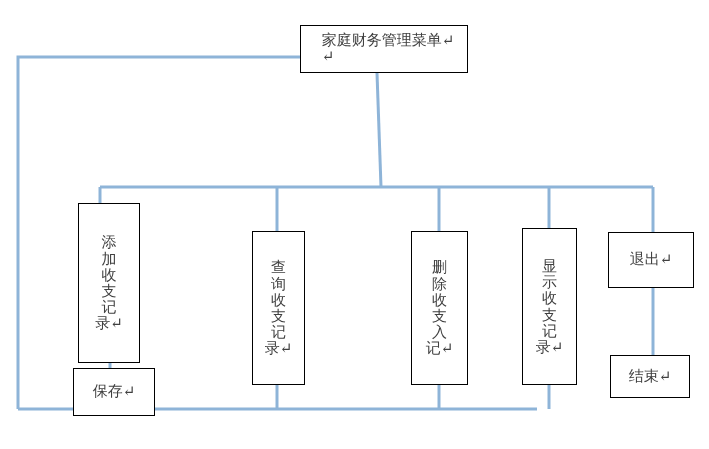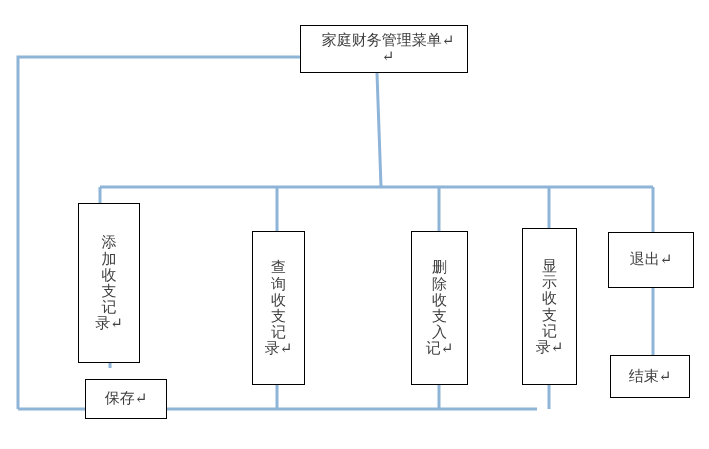--- a/index.html
+++ b/index.html
@@ -42,21 +42,21 @@
     display: block;
     white-space: pre-line;
     color: #404040;
   }
   
   .vert .txt {
     line-height: 1.08;
     letter-spacing: 0;
   }
   .title-node .txt {
-    text-align: center;
+    text-align: left;
     padding-left: 8px;
   }
 </style>
 </head>
 <body>
 
 <div id="canvas">
 
   <svg id="connectors" viewBox="0 0 709 449" xmlns="http://www.w3.org/2000/svg">
     <g stroke="#8EB4D8" stroke-width="3" fill="none" stroke-linecap="butt">
@@ -92,21 +92,21 @@
 
   <div class="node vert" style="left:78px; top:203px; width:62px; height:160px;">
     <span class="txt">添
 加
 收
 支
 记
 录↵</span>
   </div>
 
-  <div class="node" style="left:85px; top:368px; width:82px; height:40px;margin-top:11px;">
+  <div class="node" style="left:73px; top:368px; width:82px; height:48px;">
     <span class="txt">保存↵</span>
   </div>
 
   <div class="node vert" style="left:252px; top:231px; width:53px; height:154px;">
     <span class="txt">查
 询
 收
 支
 记
 录↵</span>

